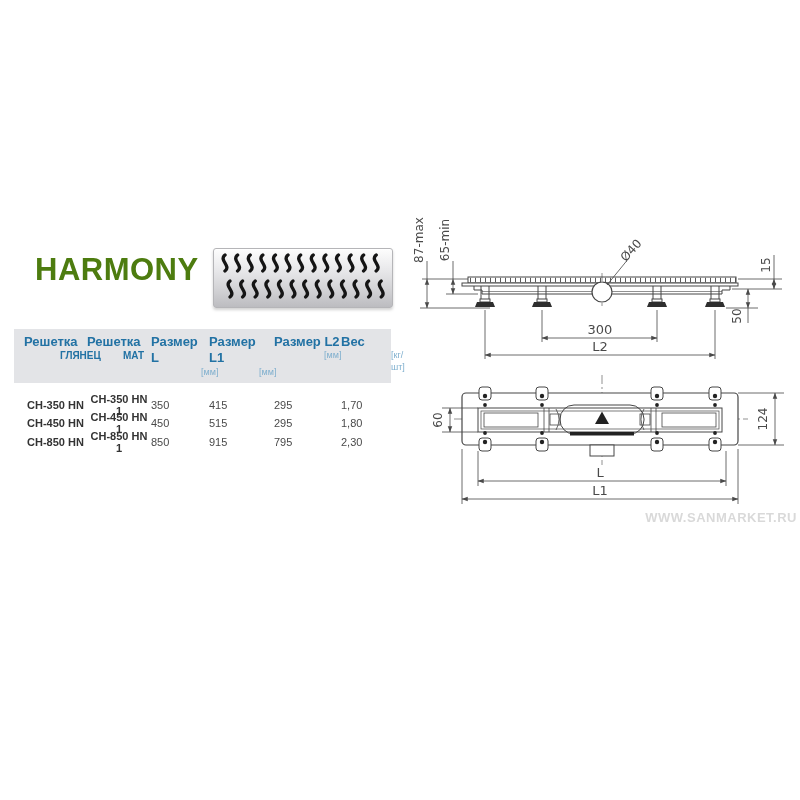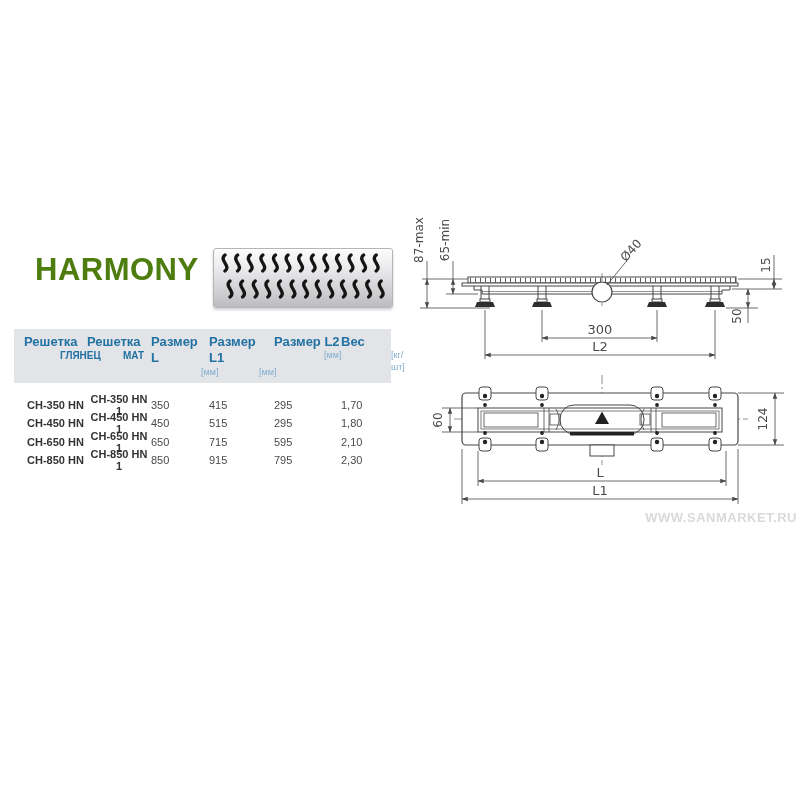--- a/index.html
+++ b/index.html
@@ -126,28 +126,20 @@
       </div>
       <div class="tr">
         <div class="td model">CH-450 HN</div>
         <div class="td model">CH-450 HN 1</div>
         <div class="td">450</div>
         <div class="td">515</div>
         <div class="td">295</div>
         <div class="td">1,80</div>
       </div>
       <div class="tr">
-        <div class="td model">CH-650 HN</div>
-        <div class="td model">CH-650 HN 1</div>
-        <div class="td">650</div>
-        <div class="td">715</div>
-        <div class="td">595</div>
-        <div class="td">2,10</div>
-      </div>
-      <div class="tr">
         <div class="td model">CH-850 HN</div>
         <div class="td model">CH-850 HN 1</div>
         <div class="td">850</div>
         <div class="td">915</div>
         <div class="td">795</div>
         <div class="td">2,30</div>
       </div>
     </div>
 </div>
 

